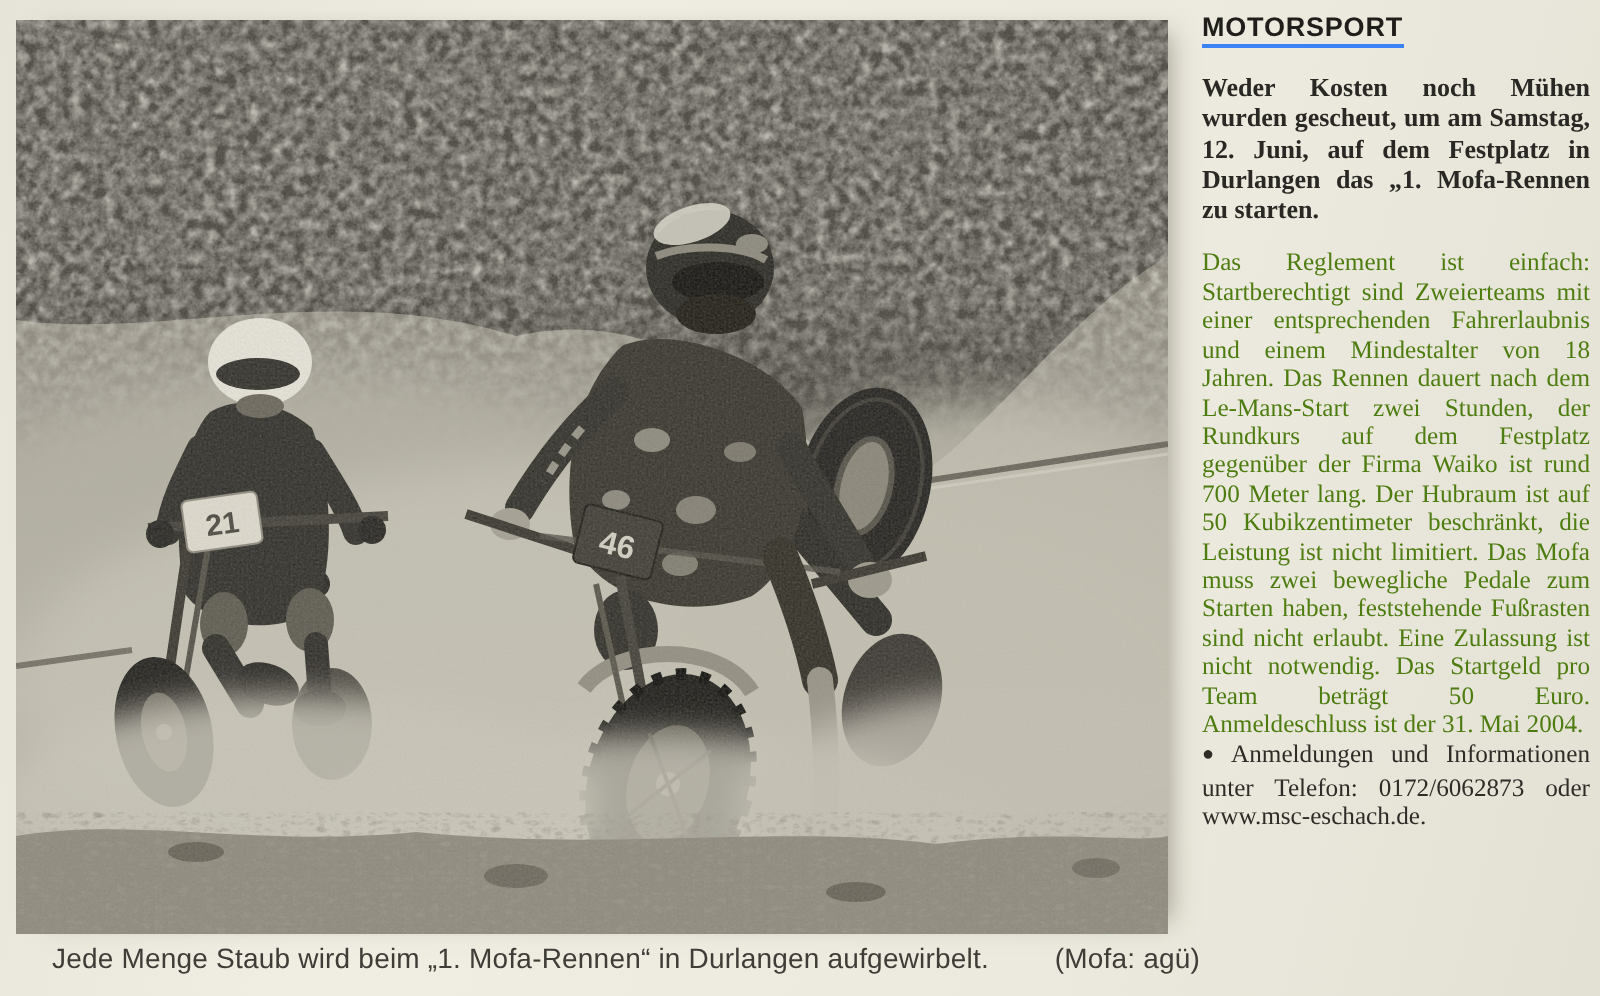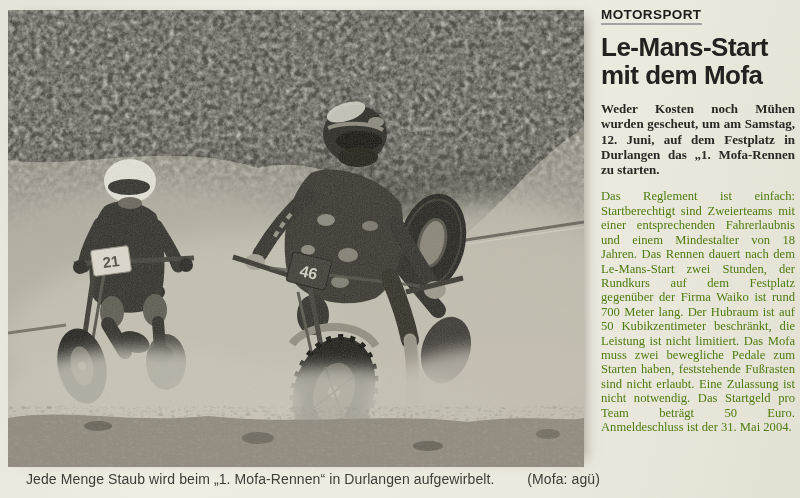--- a/index.html
+++ b/index.html
@@ -15,21 +15,21 @@
   }
   .photo svg{display:block}
   .caption-row{
     position:absolute;left:26px;top:471px;width:574px;
     display:flex;justify-content:space-between;
     font-size:14px;color:#3e3d37;letter-spacing:.1px;
   }
   .column{position:absolute;left:601px;top:5px;width:194px;color:#2c2b26}
   .kicker{
     font-weight:bold;font-size:13.5px;letter-spacing:.4px;color:#1f1e1b;
-    border-bottom:2px solid #a3a3a3;display:inline-block;padding-bottom:1px;
+    border-bottom:2px solid #3b82f6;display:inline-block;padding-bottom:1px;
   }
   h1.headline{
     margin:8px 0 0;font-size:26px;line-height:28px;font-weight:bold;
     color:#232220;letter-spacing:-.5px;font-family:"Liberation Sans",sans-serif;
   }
   .lead{
     margin:12px 0 0;font-family:"Liberation Serif",serif;font-weight:bold;
     font-size:13px;line-height:15.3px;text-align:justify;color:#292824;hyphens:auto;
   }
   .bodytext{
@@ -200,19 +200,18 @@
   </svg>
 </figure>
 
 <div class="caption-row">
   <span>Jede Menge Staub wird beim „1. Mofa-Rennen“ in Durlangen aufgewirbelt.</span>
   <span>(Mofa: agü)</span>
 </div>
 
 <aside class="column">
   <div class="kicker">MOTORSPORT</div>
-  <h1 class="headline">
-    <span>Le-Mans-Start</span><br>
-    <span>mit dem Mofa</span>
-  </h1>
   <p class="lead">Weder Kosten noch Mühen wurden gescheut, um am Samstag, 12. Juni, auf dem Festplatz in Durlangen das „1. Mofa-Rennen zu starten.</p>
   <p class="bodytext">Das Reglement ist einfach: Startberechtigt sind Zweierteams mit einer entsprechenden Fahrerlaubnis und einem Mindestalter von 18 Jahren. Das Rennen dauert nach dem Le-Mans-Start zwei Stunden, der Rundkurs auf dem Festplatz gegenüber der Firma Waiko ist rund 700 Meter lang. Der Hubraum ist auf 50 Kubikzentimeter beschränkt, die Leistung ist nicht limitiert. Das Mofa muss zwei bewegliche Pedale zum Starten haben, feststehende Fußrasten sind nicht erlaubt. Eine Zulassung ist nicht notwendig. Das Startgeld pro Team beträgt 50 Euro. Anmeldeschluss ist der 31. Mai 2004.</p>
+  <p class="bullet">
+    <span class="marker">●</span><span>Anmeldungen und Informationen unter Telefon: 0172/6062873 oder www.msc-eschach.de.</span>
+  </p>
 </aside>
 
 </body></html>

